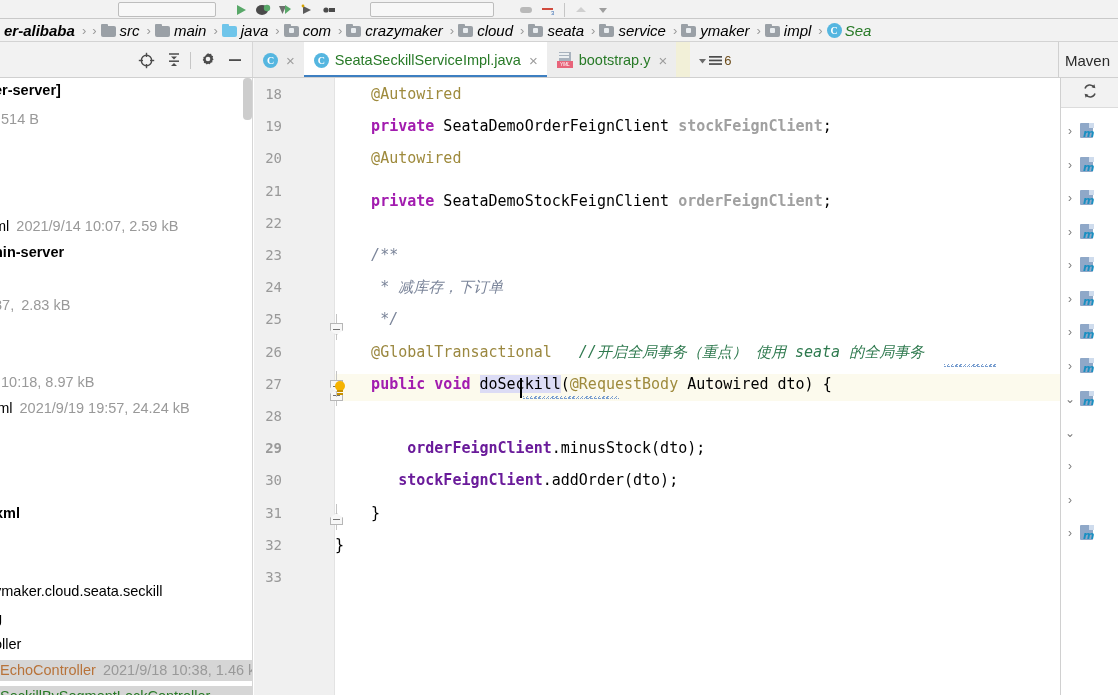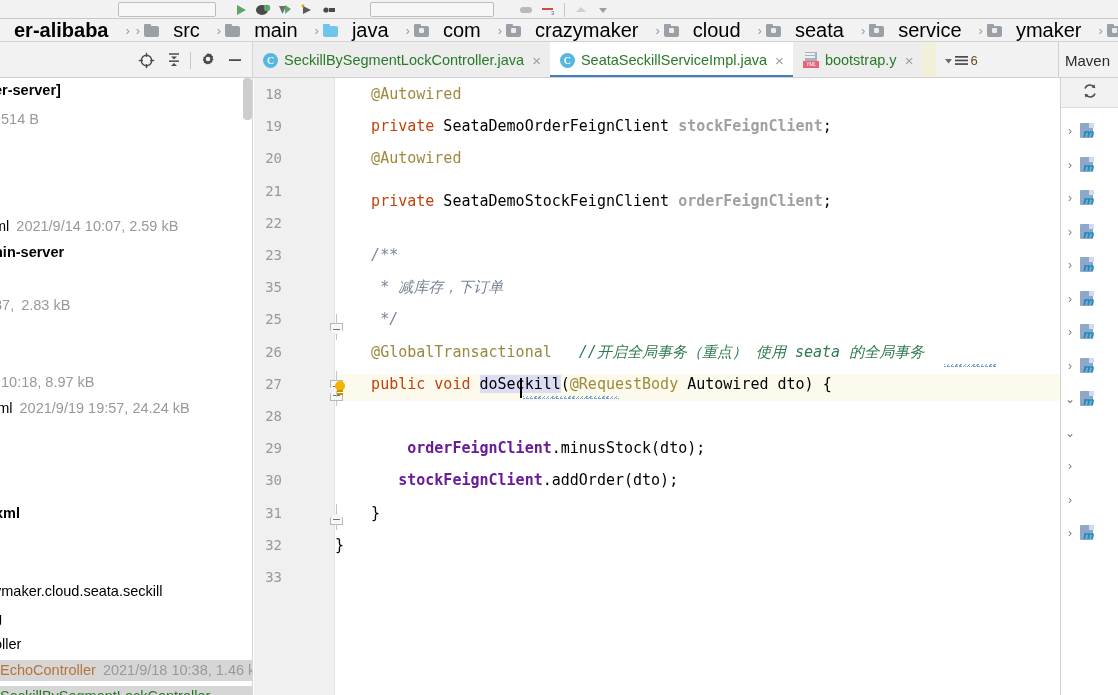--- a/index.html
+++ b/index.html
@@ -26,21 +26,21 @@
   .tb-sep { width: 1px; height: 14px; background: #c6c6c6; margin: 0 5px; }
 
   
   .breadcrumb {
     position: absolute; top: 19px; left: 0; width: 1118px; height: 23px;
     background: #f2f2f2; border-bottom: 1px solid #d3d3d3;
     display: flex; align-items: center; padding-left: 0px;
     white-space: nowrap; overflow: hidden;
   }
   .bc-item { display: flex; align-items: center; height: 23px; padding: 0 1px; }
-  .bc-label { font-size: 20px; color: #000; padding: 0 13px; }
+  .bc-label { font-size: 15px; color: #000; padding: 0 3px; font-style: italic; }
   .bc-label.bold { font-weight: bold; }
   .bc-label.green { color: #287a27; }
   .bc-sep { color: #9a9a9a; font-size: 13px; padding: 0 3px; }
   .folder-ic { width: 16px; height: 13px; position: relative; display:inline-block; }
   .folder-ic .fb { position: absolute; left: 0; top: 2px; width: 15px; height: 11px; background: #9aa0a6; border-radius: 1px 2px 2px 2px; }
   .folder-ic .ft { position: absolute; left: 0; top: 0px; width: 7px; height: 3px; background: #9aa0a6; border-radius: 1px 1px 0 0; }
   .folder-ic.blue .fb, .folder-ic.blue .ft { background: #6fc5ea; }
   .folder-ic .badge { position: absolute; right: 0px; bottom: 0px; width: 6px; height: 6px; background: #43b3e0; }
   .folder-ic .dot { position: absolute; left: 5px; top: 4px; width: 5px; height: 5px; background: #e9edf0; border-radius: 1px; }
   .cls-ic {
@@ -144,21 +144,21 @@
   .fold.arrowup   .bx { clip-path: polygon(50% 0, 100% 40%, 100% 100%, 0 100%, 0 40%); }
 
   .codearea {
     position: absolute; left: 81px; top: 0; right: 0; height: 617px;
     font-family: "DejaVu Sans Mono", monospace; font-size: 15px;
   }
   .cl { position: absolute; left: 0; white-space: pre; line-height: 20px; }
   .hl-line {
     position: absolute; left: 0; width: 806px; height: 27px; background: #fcfaed;
   }
-  .kw { color: #c2410c; font-weight: normal; margin-top: 28px; }
+  .kw { color: #a21caf; font-weight: bold; margin-top: 28px; }
   .ann { color: #9e8a3c; }
   .ann2 { color: #9b8840; }
   .fld { color: #6a1b9a; font-weight: bold; }
   .fld-dim { color: #a0a0a0; font-weight: bold; }
   .plain { color: #000000; }
   .doc { color: #7a8499; font-style: italic; }
   .cmt { color: #2f7a4f; font-style: italic; }
   .selword { background: #dcdcf5; }
   .caret { position: absolute; width: 2px; background: #000; }
   .squig {
@@ -398,21 +398,20 @@
       <div class="ltool">
         <svg width="16" height="16" viewBox="0 0 16 16">
             <rect x="2" y="7.2" width="12" height="1.8" fill="#4c4c4c"></rect>
           </svg>
       </div>
     </div>
 
     <div class="tabs">
       <div class="tab inactive">
         <span class="cls-ic">C</span>
-        <span>SeckillBySegmentLockController.java</span>
         <span class="tclose">×</span>
       </div>
       <div class="tab active">
         <span class="cls-ic">C</span>
         <span>SeataSeckillServiceImpl.java</span>
         <span class="tclose">×</span>
       </div>
       <div class="tab inactive">
         <span class="yml-ic">
             <i class="pg"></i>
@@ -495,26 +494,26 @@
     <div class="hl-line" style="top:296px;"></div>
 
     <div class="gutter">
       <div id="gutter-nums">
           <div class="lnum" style="top: 8px;">18</div>
           <div class="lnum" style="top: 40.2px;">19</div>
           <div class="lnum" style="top: 72.4px;">20</div>
           <div class="lnum" style="top: 104.6px;">21</div>
           <div class="lnum" style="top: 136.8px;">22</div>
           <div class="lnum" style="top: 169px;">23</div>
-          <div class="lnum" style="top: 201.2px;">35</div>
+          <div class="lnum" style="top: 201.2px;">24</div>
           <div class="lnum" style="top: 233.4px;">25</div>
           <div class="lnum" style="top: 265.6px;">26</div>
           <div class="lnum" style="top: 297.8px;">27</div>
           <div class="lnum" style="top: 330px;">28</div>
-          <div class="lnum" style="top: 362.2px;">29</div>
+          <div class="lnum" style="top: 362.2px; font-weight: bold;">29</div>
           <div class="lnum" style="top: 394.4px;">30</div>
           <div class="lnum" style="top: 426.6px;">31</div>
           <div class="lnum" style="top: 458.8px;">32</div>
           <div class="lnum" style="top: 491px;">33</div>
         </div>
       <div class="fold arrowdown" style="top:245px;">
           <i class="pin"></i>
           <i class="bx"></i>
         </div>
       <div class="fold arrowup" style="top:311px;">

